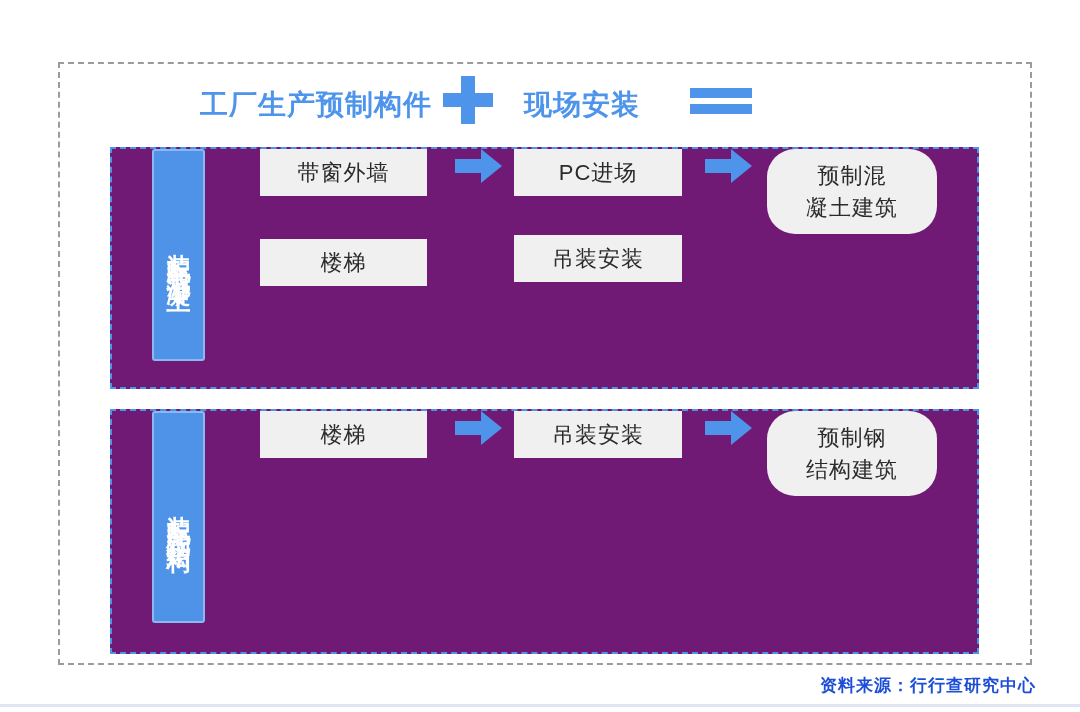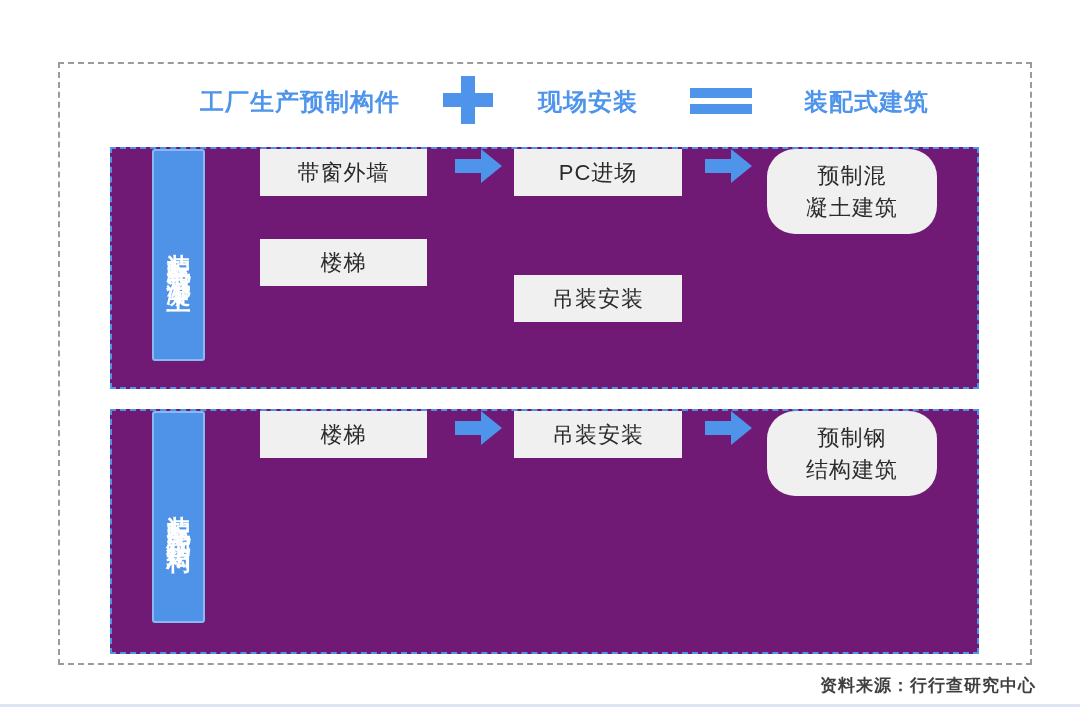--- a/index.html
+++ b/index.html
@@ -6,75 +6,74 @@
   body{font-family:"Liberation Sans","DejaVu Sans",sans-serif;}
   .page{position:relative;width:1080px;height:712px;background:#ffffff;overflow:hidden;}
 
   .title{position:absolute;top:8px;left:0;width:100%;text-align:center;
          font-size:23px;font-weight:bold;color:#1c1c1c;letter-spacing:1px;}
 
   .outer-frame{position:absolute;left:58px;top:62px;width:974px;height:603px;
                border:2px dashed #9b9b9b;box-sizing:border-box;}
 
   
-  .eq-text{position:absolute;font-size:24px;font-weight:bold;color:#4d94ea;letter-spacing:1px;white-space:nowrap;}
+  .eq-text{position:absolute;font-size:28px;font-weight:bold;color:#4d94ea;letter-spacing:1px;white-space:nowrap;}
   .eq-factory{left:140px;top:22px;}
-  .eq-site{left:478px;top:22px;}
+  .eq-site{left:464px;top:22px;}
   .eq-result{left:744px;top:22px;}
   .plus-icon{position:absolute;left:383px;top:12px;width:50px;height:48px;}
   .equals-icon{position:absolute;left:630px;top:24px;width:62px;height:26px;}
   .icon-fill{fill:#4d94ea;}
 
   
   .section{position:absolute;left:50px;width:869px;border:2px dashed #4d94ea;
            box-sizing:border-box;display:flex;background:#701a75;}
   .section-1{top:83px;height:242px;}
   .section-2{top:345px;height:245px;}
 
   .v-label{margin-left:40px;width:53px;height:212px;flex:0 0 auto;
            background:#4e93e7;border:2px solid #8ab9f0;border-radius:3px;box-sizing:border-box;
            display:flex;align-items:center;justify-content:center;
            writing-mode:vertical-rl;text-orientation:upright;
            color:#ffffff;font-size:24px;font-weight:bold;letter-spacing:7px;}
 
   .col{display:flex;flex-direction:column;flex:0 0 auto;}
   .col-inputs{width:167px;margin-left:55px;gap:43px;}
-  .col-steps{width:168px;margin-left:12px;gap:79px;}
+  .col-steps{width:168px;margin-left:12px;gap:39px;}
   .gbox{height:47px;background:#f0f0f0;display:flex;align-items:center;justify-content:center;
         font-size:22px;color:#2b2b2b;letter-spacing:1px;white-space:nowrap;}
   .arrow{flex:0 0 auto;width:47px;height:34px;}
   .arrow-1{margin-left:28px;}
   .arrow-2{margin-left:23px;}
   .result-box{flex:0 0 auto;width:170px;height:85px;margin-left:15px;background:#f0f0f0;
               display:flex;align-items:center;justify-content:center;text-align:center;
               font-size:22px;color:#2b2b2b;line-height:1.45;letter-spacing:1px;white-space:pre-line;border-radius:28px;}
 
   .footer-source{position:absolute;top:674px;right:44px;font-size:17px;font-weight:bold;
-                 color:#404040;letter-spacing:1px;}
+                 color:#1d4ed8;letter-spacing:1px;}
   .bottom-line{position:absolute;left:0;top:704px;width:100%;height:3px;background:#dde6f2;}
 </style>
 </head>
 <body>
 
 <div class="page">
 
 
   <div class="outer-frame">
 
     <div class="eq-text eq-factory">工厂生产预制构件</div>
     <svg class="plus-icon" viewBox="0 0 50 48">
       <rect class="icon-fill" x="18" y="0" width="14" height="48"></rect>
       <rect class="icon-fill" x="0" y="17" width="50" height="14"></rect>
     </svg>
     <div class="eq-text eq-site">现场安装</div>
     <svg class="equals-icon" viewBox="0 0 62 26">
       <rect class="icon-fill" x="0" y="0" width="62" height="10"></rect>
       <rect class="icon-fill" x="0" y="16" width="62" height="10"></rect>
     </svg>
-    <div class="eq-text eq-result">装配式建筑</div>
 
     <div class="section section-1">
       <div class="v-label">装配式混凝土</div>
       <div class="col col-inputs">
         <div class="gbox">带窗外墙</div>
         <div class="gbox">楼梯</div>
       </div>
       <svg class="arrow arrow-1" viewBox="0 0 47 34">
         <polygon class="icon-fill" points="0,10 26,10 26,0 47,17 26,34 26,24 0,24"></polygon>
       </svg>

